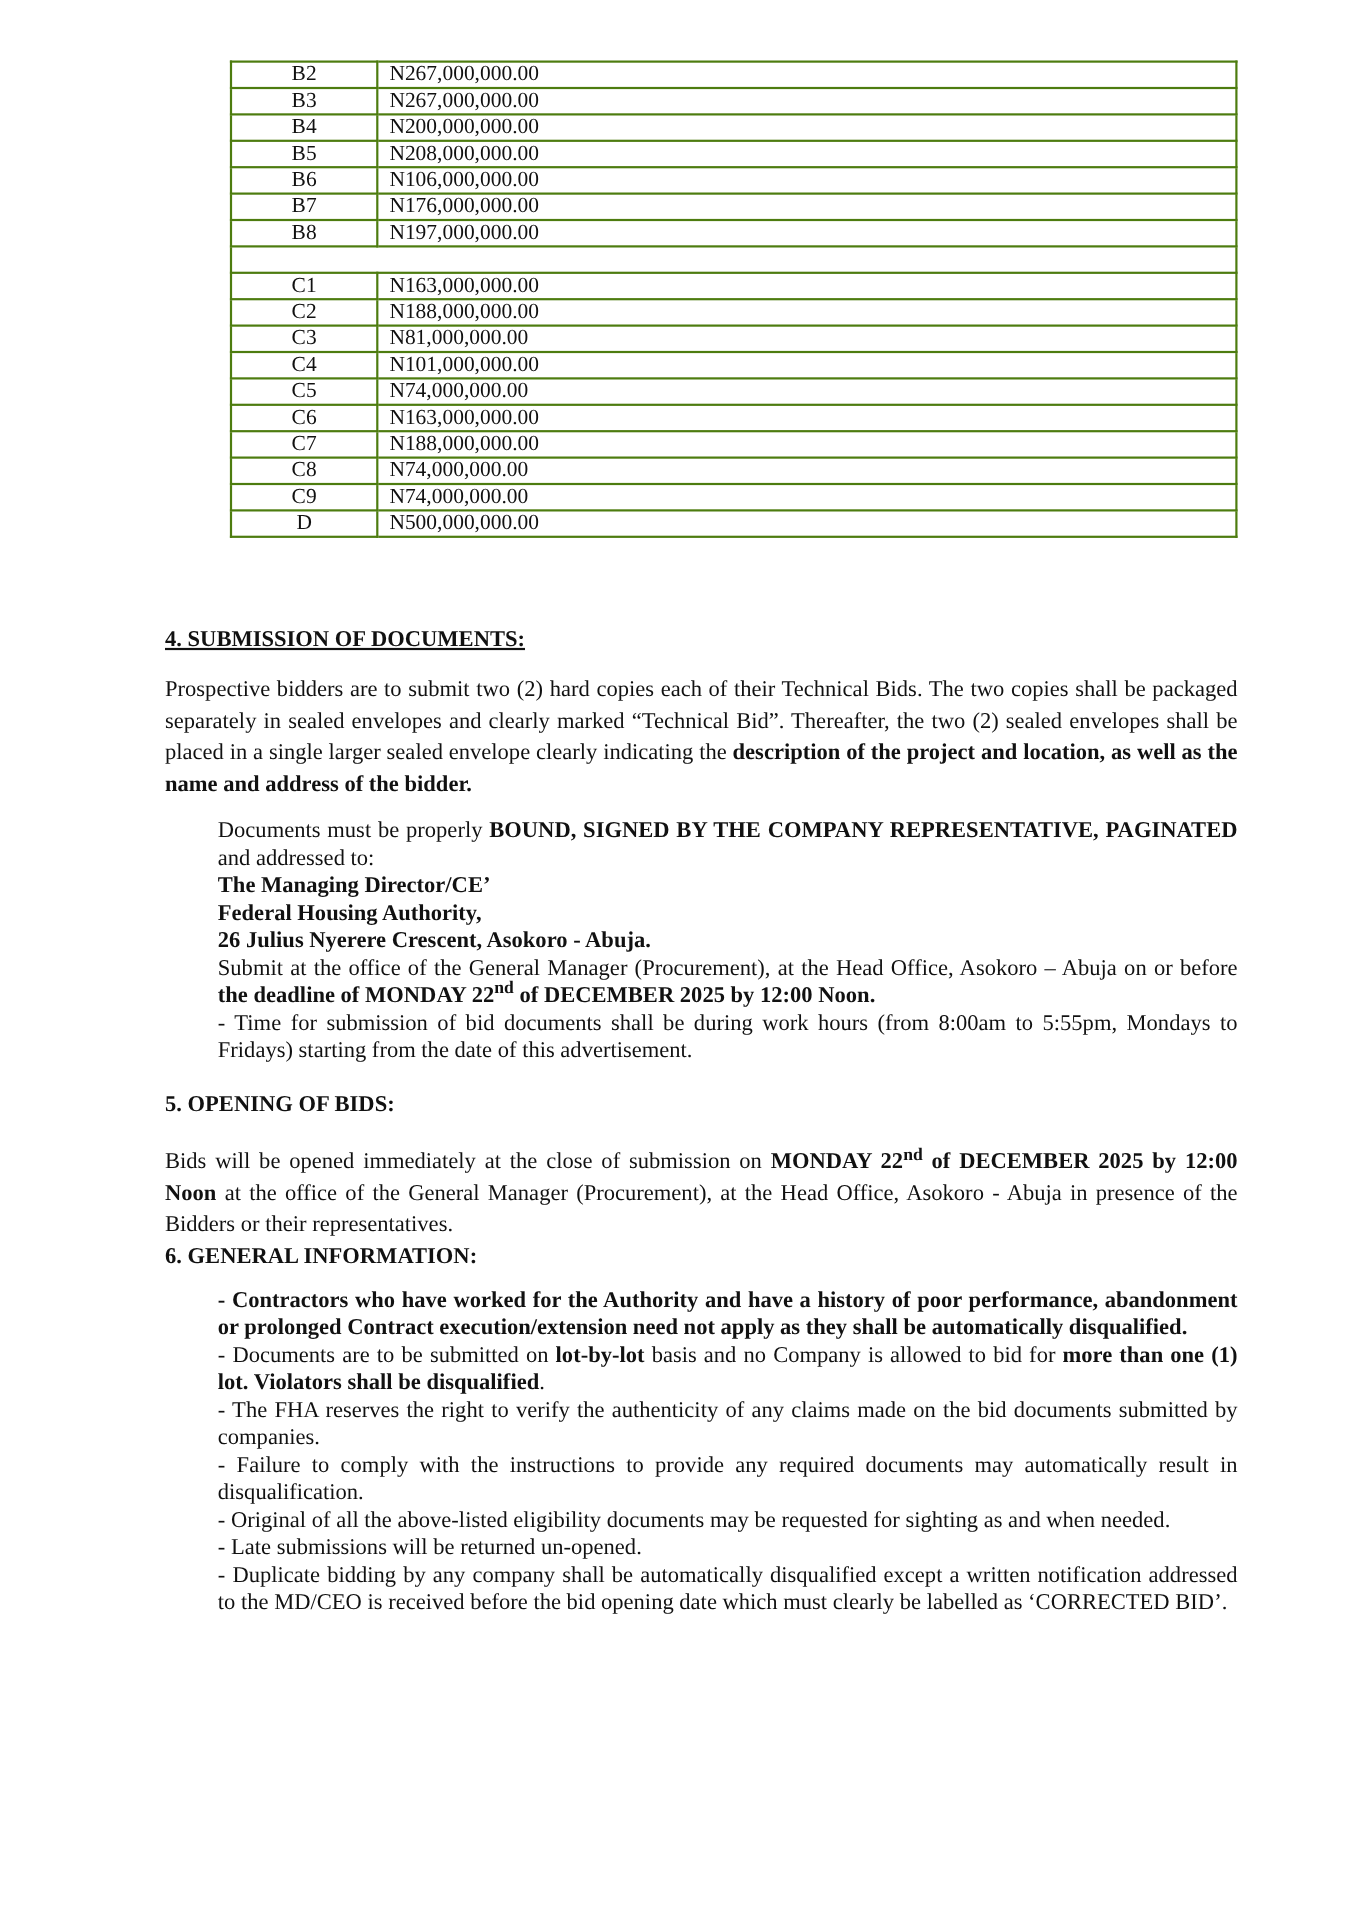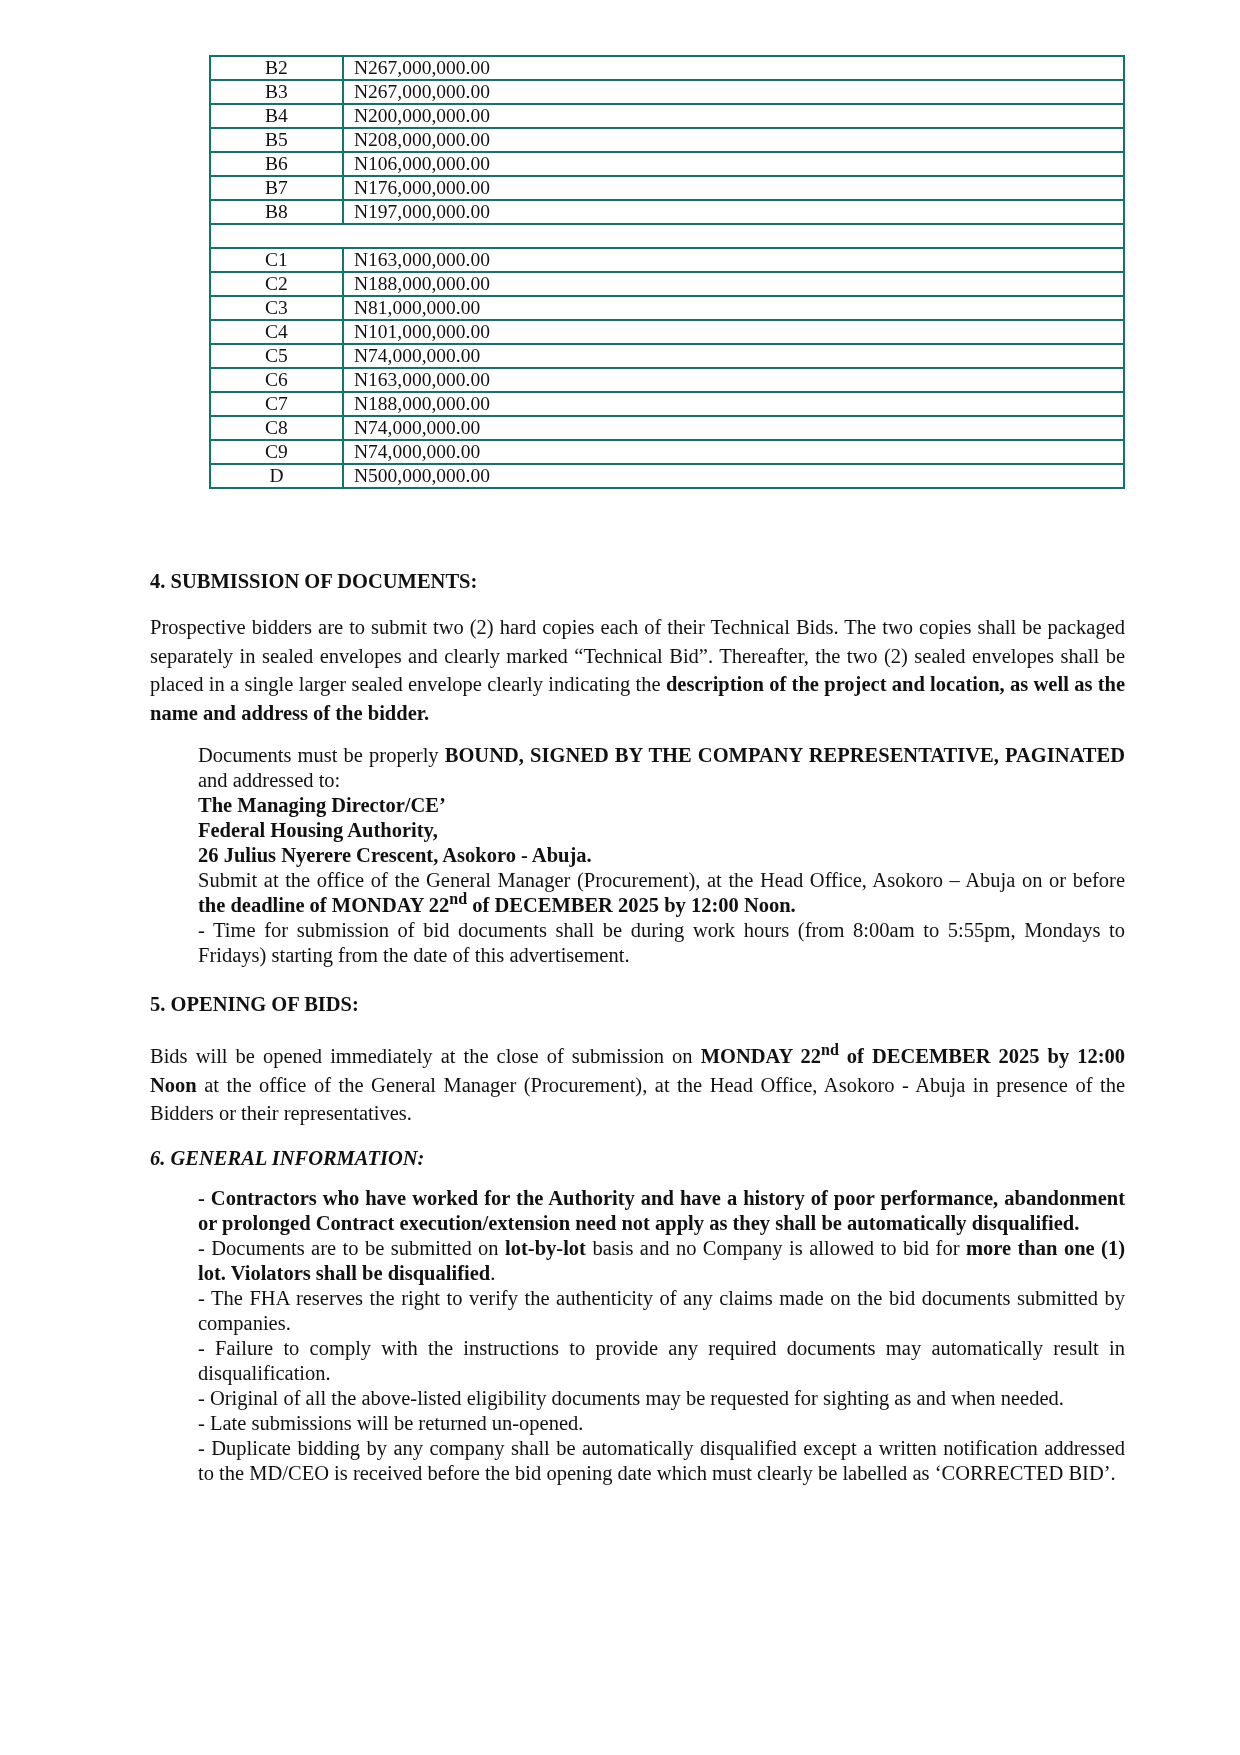--- a/index.html
+++ b/index.html
@@ -8,21 +8,21 @@
     font-family: "Liberation Serif", "DejaVu Serif", serif;
     color: #111111;
   }
 
   
   .lot-table {
     position: absolute; left: 209px; top: 55px; width: 916px;
     border-collapse: collapse; font-size: 19.5px;
   }
   .lot-table td {
-    border: 2px solid #0f766e; height: 22px; padding: 0; line-height: 22px;
+    border: 2px solid #4d7c0f; height: 22px; padding: 0; line-height: 22px;
   }
   .lot-table td.lot { width: 131px; text-align: center; }
   .lot-table td.amt { padding-left: 10px; text-align: left; }
   .lot-table tr.spacer td { height: 22px; }
 
   .content { position: absolute; left: 150px; top: 565px; width: 975px; font-size: 20.5px; }
   .heading { font-weight: bold; margin: 0; line-height: 28px; }
   p { margin: 0; text-align: justify; }
   .para { line-height: 28.5px; }
   .tight { line-height: 25px; margin-left: 48px; }
@@ -102,21 +102,21 @@
         <td class="amt">N74,000,000.00</td>
       </tr>
       <tr>
         <td class="lot">D</td>
         <td class="amt">N500,000,000.00</td>
       </tr>
     </tbody>
 </table>
 
 <div class="content">
-  <p class="heading" style="margin-top:2px;">4. SUBMISSION OF DOCUMENTS:</p>
+  <p class="heading" style="margin-top:2px;text-decoration:underline;">4. SUBMISSION OF DOCUMENTS:</p>
 
   <p class="para" style="margin-top:18px;">
     <span>Prospective bidders are to submit two (2) hard copies each of their Technical Bids. The two copies shall be packaged separately in sealed envelopes and clearly marked “Technical Bid”. Thereafter, the two (2) sealed envelopes shall be placed in a single larger sealed envelope clearly indicating the </span><b>description of the project and location, as well as the name and address of the bidder.</b>
   </p>
 
   <p class="tight" style="margin-top:16px;">
     <span>Documents must be properly </span><b>BOUND, SIGNED BY THE COMPANY REPRESENTATIVE, PAGINATED</b><span> and addressed to:</span>
   </p>
   <p class="tight"><b>The Managing Director/CE’</b></p>
   <p class="tight"><b>Federal Housing Authority,</b></p>
@@ -124,21 +124,21 @@
   <p class="tight">
     <span>Submit at the office of the General Manager (Procurement), at the Head Office, Asokoro – Abuja on or before </span><b><span>the deadline of MONDAY 22</span><sup>nd</sup><span> of DECEMBER 2025 by 12:00 Noon.</span></b>
   </p>
   <p class="tight">- Time for submission of bid documents shall be during work hours (from 8:00am to 5:55pm, Mondays to Fridays) starting from the date of this advertisement.</p>
 
   <p class="heading" style="margin-top:22px;">5. OPENING OF BIDS:</p>
   <p class="para" style="margin-top:24px;">
     <span>Bids will be opened immediately at the close of submission on </span><b><span>MONDAY 22</span><sup>nd</sup><span> of DECEMBER 2025 by 12:00 Noon</span></b><span> at the office of the General Manager (Procurement), at the Head Office, Asokoro - Abuja in presence of the Bidders or their representatives.</span>
   </p>
 
-  <p class="heading" style="margin-top:16px;font-style:italic;">6. GENERAL INFORMATION:</p>
+  <p class="heading" style="">6. GENERAL INFORMATION:</p>
   <p class="tight" style="margin-top:14px;"><b>- Contractors who have worked for the Authority and have a history of poor performance, abandonment or prolonged Contract execution/extension need not apply as they shall be automatically disqualified.</b></p>
   <p class="tight">
     <span>- Documents are to be submitted on </span><b>lot-by-lot</b><span> basis and no Company is allowed to bid for </span><b>more than one (1) lot. Violators shall be disqualified</b><span>.</span>
   </p>
   <p class="tight">- The FHA reserves the right to verify the authenticity of any claims made on the bid documents submitted by companies.</p>
   <p class="tight">- Failure to comply with the instructions to provide any required documents may automatically result in disqualification.</p>
   <p class="tight">- Original of all the above-listed eligibility documents may be requested for sighting as and when needed.</p>
   <p class="tight">- Late submissions will be returned un-opened.</p>
   <p class="tight">- Duplicate bidding by any company shall be automatically disqualified except a written notification addressed to the MD/CEO is received before the bid opening date which must clearly be labelled as ‘CORRECTED BID’.</p>
 </div>

